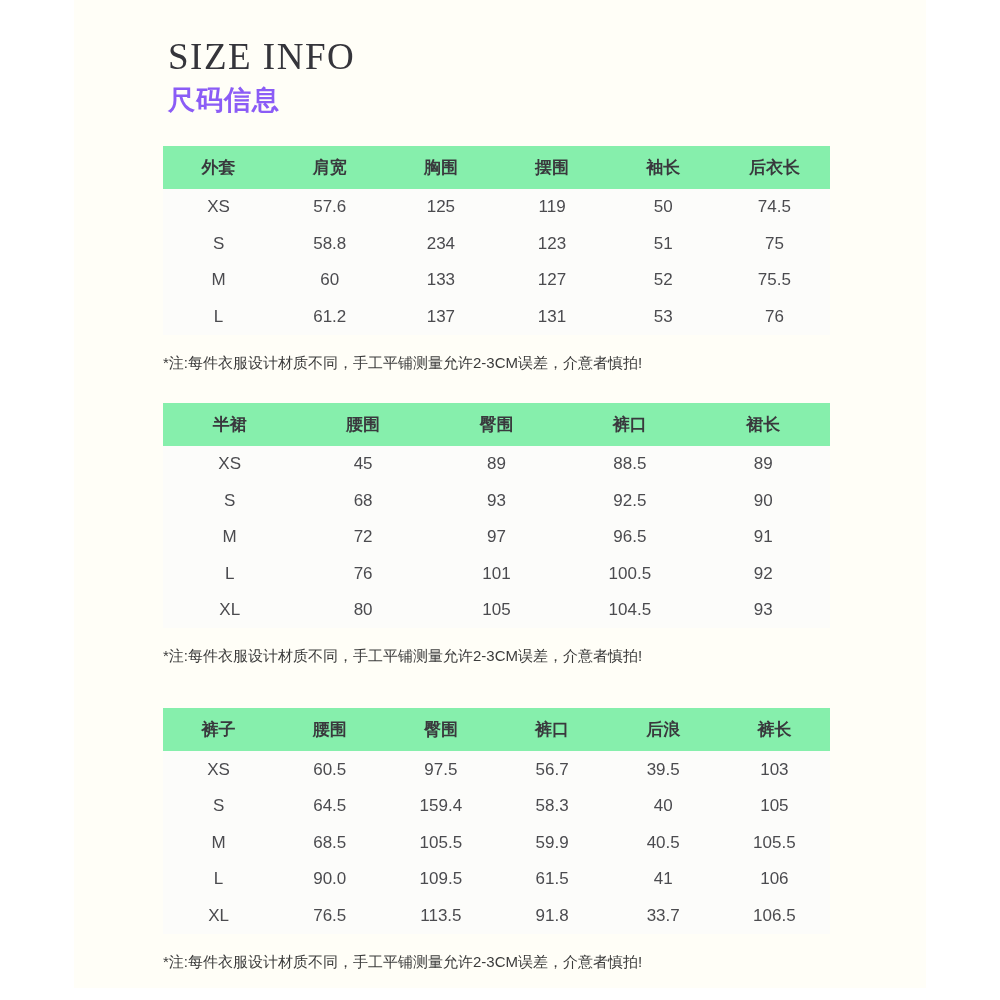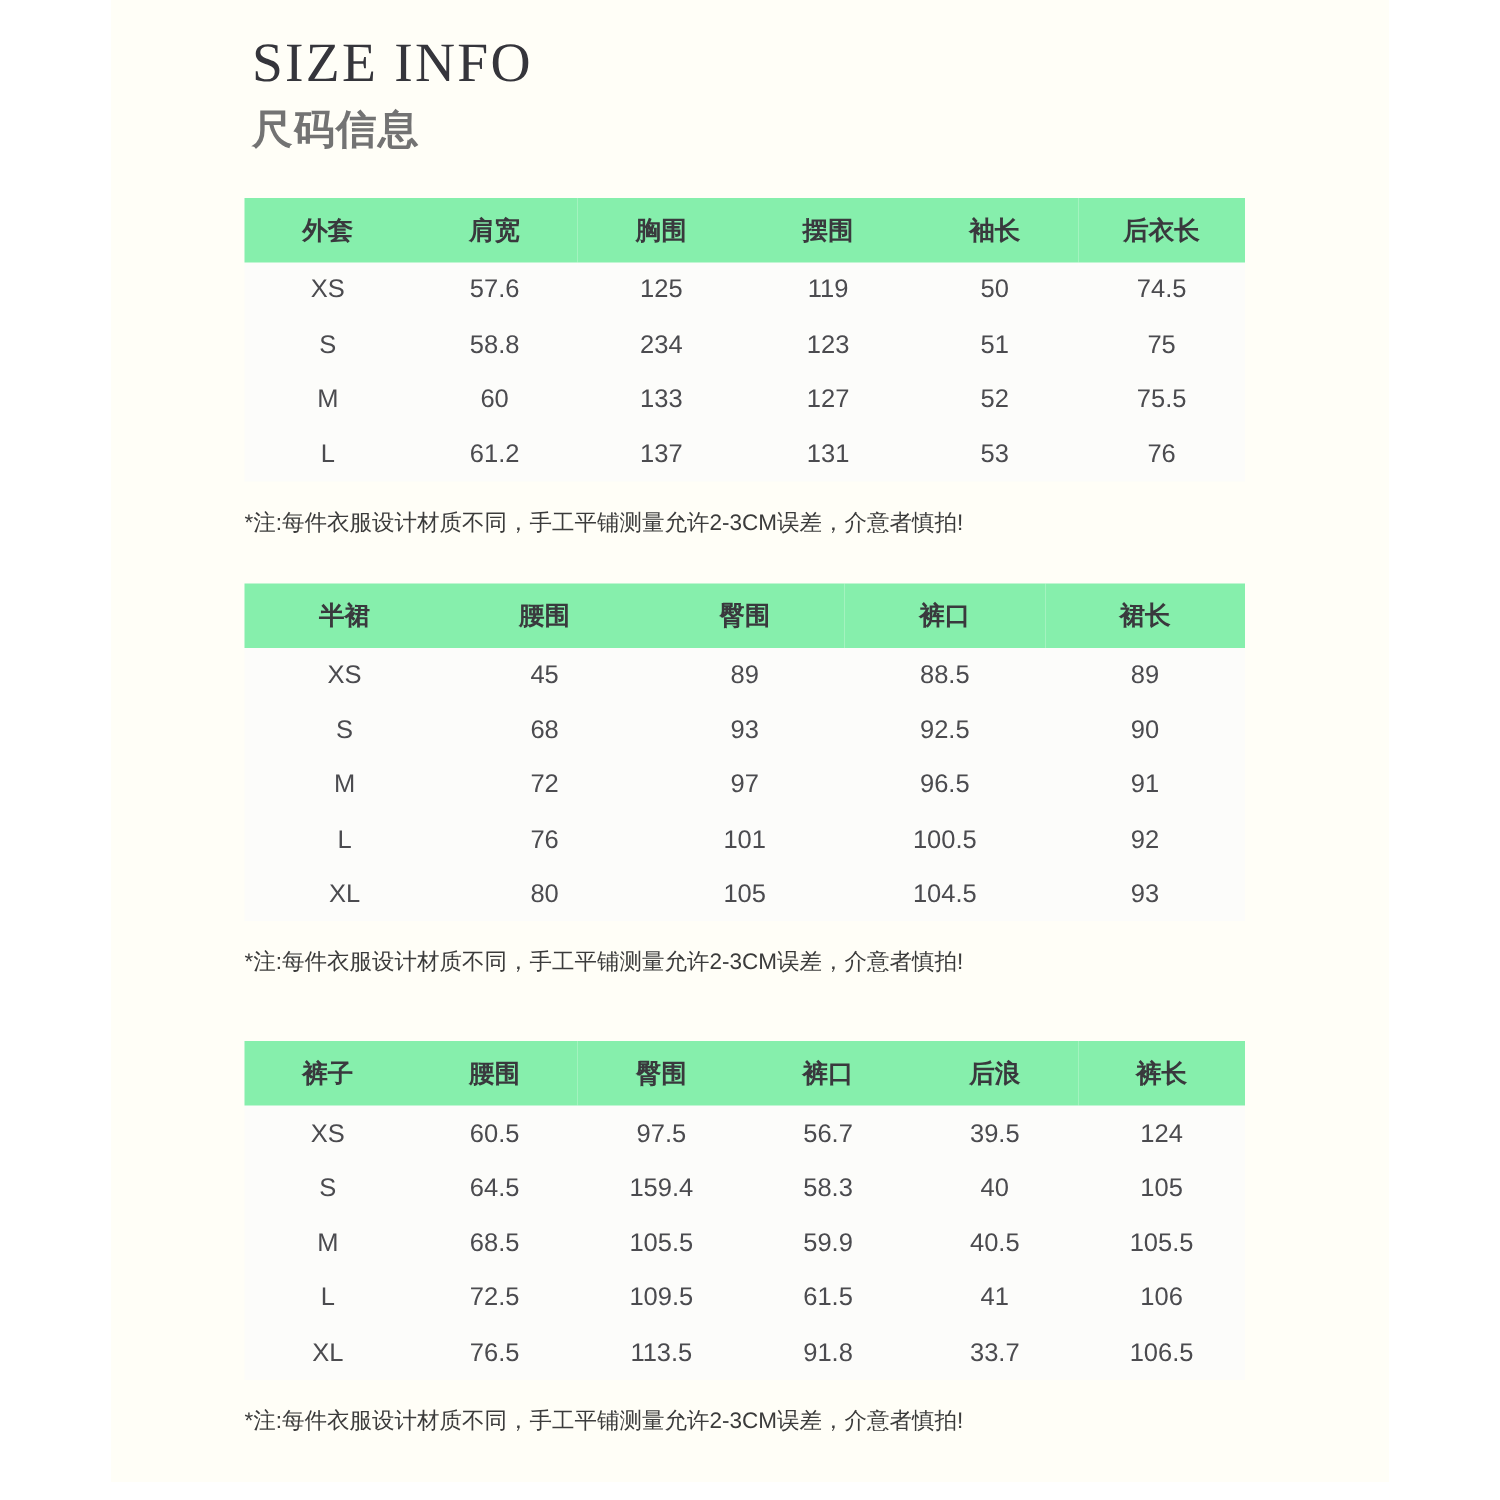--- a/index.html
+++ b/index.html
@@ -8,42 +8,42 @@
     background: #ffffff;
     font-family: "Liberation Sans", "DejaVu Sans", sans-serif;
   }
   .canvas {
     position: relative;
     width: 852px;
     height: 988px;
     margin: 0 auto;
     background: #fffef7;
     box-sizing: border-box;
-    padding-top: 22px;
+    padding-top: 36px;
     overflow: hidden;
   }
   .page-header {
     margin: 0 0 30px 94px;
   }
   .page-title {
     margin: 0;
     font-family: "Liberation Serif", "DejaVu Serif", serif;
     font-weight: 400;
     font-size: 37px;
     line-height: 1.15;
     letter-spacing: 1.5px;
     color: #35353b;
   }
   .page-subtitle {
     margin: 5px 0 0 0;
     font-size: 27px;
     line-height: 1.2;
     font-weight: 700;
     letter-spacing: 1px;
-    color: #737373;
+    color: #8b5cf6;
   }
   .size-section {
     margin-left: 89px;
     width: 667px;
   }
   table.size-table {
     width: 100%;
     border-collapse: collapse;
     table-layout: fixed;
     background: #fcfcfa;
@@ -200,41 +200,41 @@
               <th>裤长</th>
             </tr>
           </thead>
           <tbody>
             <tr>
               <td>XS</td>
               <td>60.5</td>
               <td>97.5</td>
               <td>56.7</td>
               <td>39.5</td>
-              <td>124</td>
+              <td>103</td>
             </tr>
             <tr>
               <td>S</td>
               <td>64.5</td>
               <td>159.4</td>
               <td>58.3</td>
               <td>40</td>
               <td>105</td>
             </tr>
             <tr>
               <td>M</td>
               <td>68.5</td>
               <td>105.5</td>
               <td>59.9</td>
               <td>40.5</td>
               <td>105.5</td>
             </tr>
             <tr>
               <td>L</td>
-              <td>72.5</td>
+              <td>90.0</td>
               <td>109.5</td>
               <td>61.5</td>
               <td>41</td>
               <td>106</td>
             </tr>
             <tr>
               <td>XL</td>
               <td>76.5</td>
               <td>113.5</td>
               <td>91.8</td>

